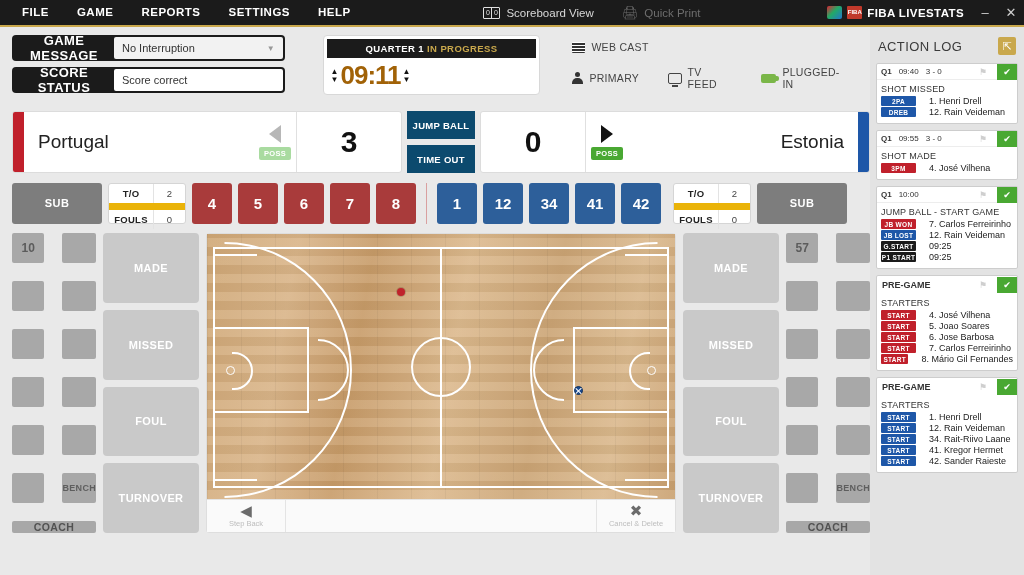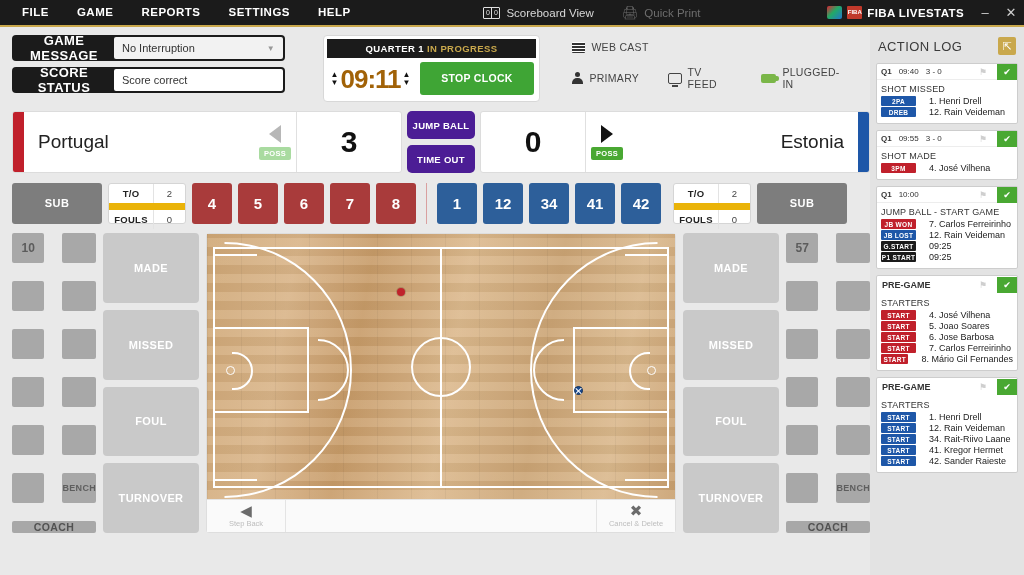--- a/index.html
+++ b/index.html
@@ -78,21 +78,21 @@
   .tname{ flex:1; display:flex; align-items:center; font-size:19px; color:#222; padding:0 14px; position:relative;}
   .tname.right{ justify-content:flex-end;}
   .possarea{ width:42px; display:flex; flex-direction:column; align-items:center; justify-content:center; gap:4px;}
   .arrow-l{ width:0;height:0;border-top:9px solid transparent;border-bottom:9px solid transparent;border-right:12px solid #b7b7b7;}
   .arrow-r{ width:0;height:0;border-top:9px solid transparent;border-bottom:9px solid transparent;border-left:12px solid #111;}
   .possbadge{ font-size:7.5px; font-weight:bold; color:#fff; padding:2px 5px; border-radius:2px; letter-spacing:.3px;}
   .score{ width:105px; display:flex; align-items:center; justify-content:center; font-size:30px; font-weight:bold;
           color:#111; border-left:1px solid #e0e0e0;}
   .score.rb{ border-left:none; border-right:1px solid #e0e0e0;}
   .midbtns{ width:68px; display:flex; flex-direction:column; gap:6px; margin:0 5px;}
-  .gbtn{ flex:1; background:#4c1d95; border-radius:5px; color:#fff; font-weight:bold; font-size:9.5px;
+  .gbtn{ flex:1; background:#0c4a6e; border-radius:0; color:#fff; font-weight:bold; font-size:9.5px;
          display:flex; align-items:center; justify-content:center; letter-spacing:.3px;}
 
   
   #row3{ display:flex; align-items:center; height:44px; margin-top:8px; gap:6px;}
   .subbtn{ width:90px; height:41px; background:#7d7d7d; border-radius:3px; color:#fff; font-weight:bold;
            font-size:11px; display:flex; align-items:center; justify-content:center; letter-spacing:.5px;}
   .tofouls{ width:78px; height:41px; background:#fff; border:1px solid #d5d5d5; border-radius:3px;
             display:flex; flex-direction:column; font-size:9.5px;}
   .tfrow{ flex:1; display:flex; align-items:center; border-bottom:7px solid #eab308;}
   .tfrow:last-child{ border-bottom:none;}
@@ -211,21 +211,20 @@
               <span>▲</span>
               <span>▼</span>
             </span>
           <span class="ctime">09</span>
           <span class="ctime">:</span>
           <span class="ctime">11</span>
           <span class="spin">
               <span>▲</span>
               <span>▼</span>
             </span>
-          <span class="stopclk">STOP CLOCK</span>
         </div>
       </div>
 
       <div class="feeds">
         <div class="feedrow">
           <span class="feeditem">
             <span class="ic-web"></span>
             <span>WEB CAST</span>
           </span>
         </div>

